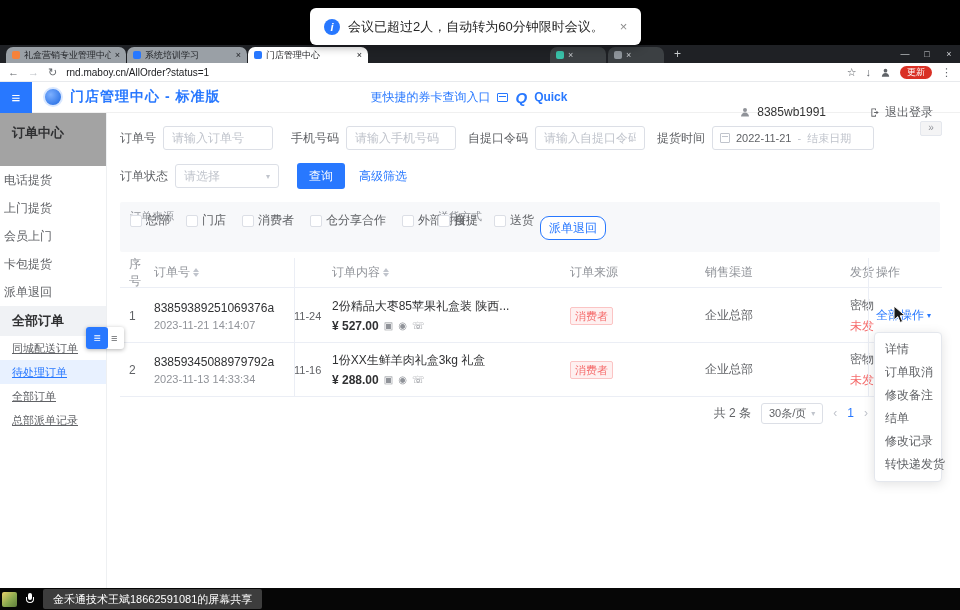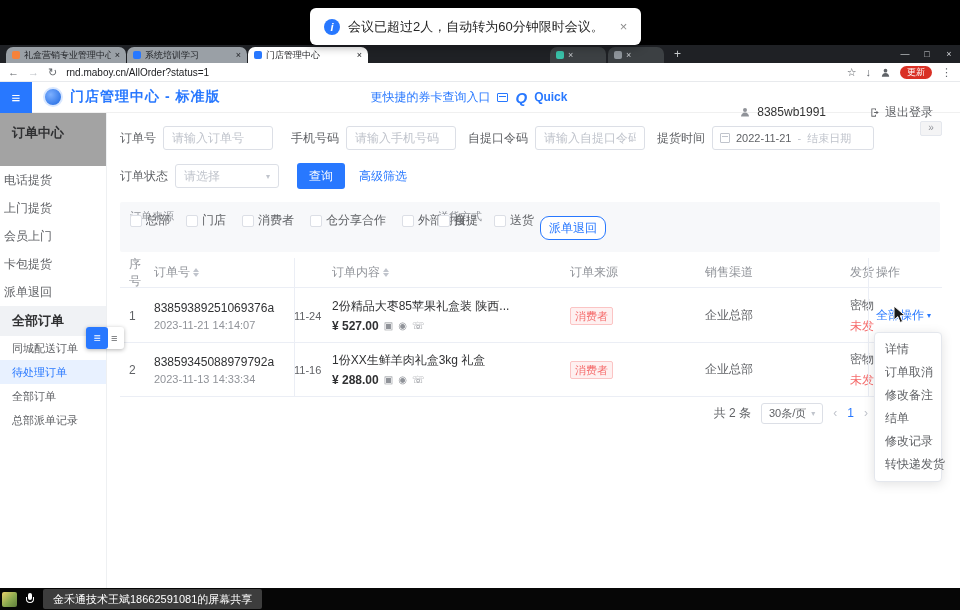--- a/index.html
+++ b/index.html
@@ -57,21 +57,21 @@
   .header-right { margin-left:auto; display:flex; align-items:center; gap:6px; padding-right:27px;margin-top:30px; }
   .username { font-size:12px; color:#333; }
   .logout { display:flex; align-items:center; gap:4px; margin-left:38px; font-size:12px; color:#606266; }
 
   
   .mainbg { position:absolute; left:107px; top:113px; width:853px; height:475px; background:#fff; }
   .sidebar { position:absolute; left:0; top:113px; width:107px; height:475px; background:#fff; border-right:1px solid #eef0f2; }
   .side-header { height:53px; line-height:39px; padding-left:12px; background:#a3a3a3; font-size:13px; font-weight:bold; color:#303133; }
   .side-item { height:28px; line-height:28px; padding-left:4px; font-size:12px; color:#606266; cursor:pointer; }
   .side-section { height:30px; line-height:30px; padding-left:12px; background:#f0f2f5; font-size:13px; font-weight:bold; color:#303133; }
-  .side-sub { height:24px; line-height:24px; padding-left:12px; font-size:11px; color:#606266; cursor:pointer; white-space:nowrap; }
+  .side-sub { height:24px; line-height:24px; padding-left:12px; font-size:11px; color:#606266; cursor:pointer; white-space:nowrap;text-decoration:underline; }
   .side-sub.selected { color:#2878ff; background:#e8f1ff; }
 
   .float-widget { position:absolute; left:86px; top:327px; width:38px; height:22px; background:#fff; border-radius:3px;
                   box-shadow:0 1px 4px rgba(0,0,0,.3); display:flex; align-items:center; z-index:8; }
   .float-blue { width:22px; height:22px; background:#2878ff; border-radius:3px; color:#fff; font-size:12px;
                 display:flex; align-items:center; justify-content:center; }
   .float-lines { color:#606266; font-size:11px; margin-left:3px; }
 
   .collapse-btn { position:absolute; left:920px; top:121px; width:22px; height:15px; background:#f4f4f5;
                   border:1px solid #e4e7ed; border-radius:2px; color:#909399; font-size:10px; line-height:12px; text-align:center; }

